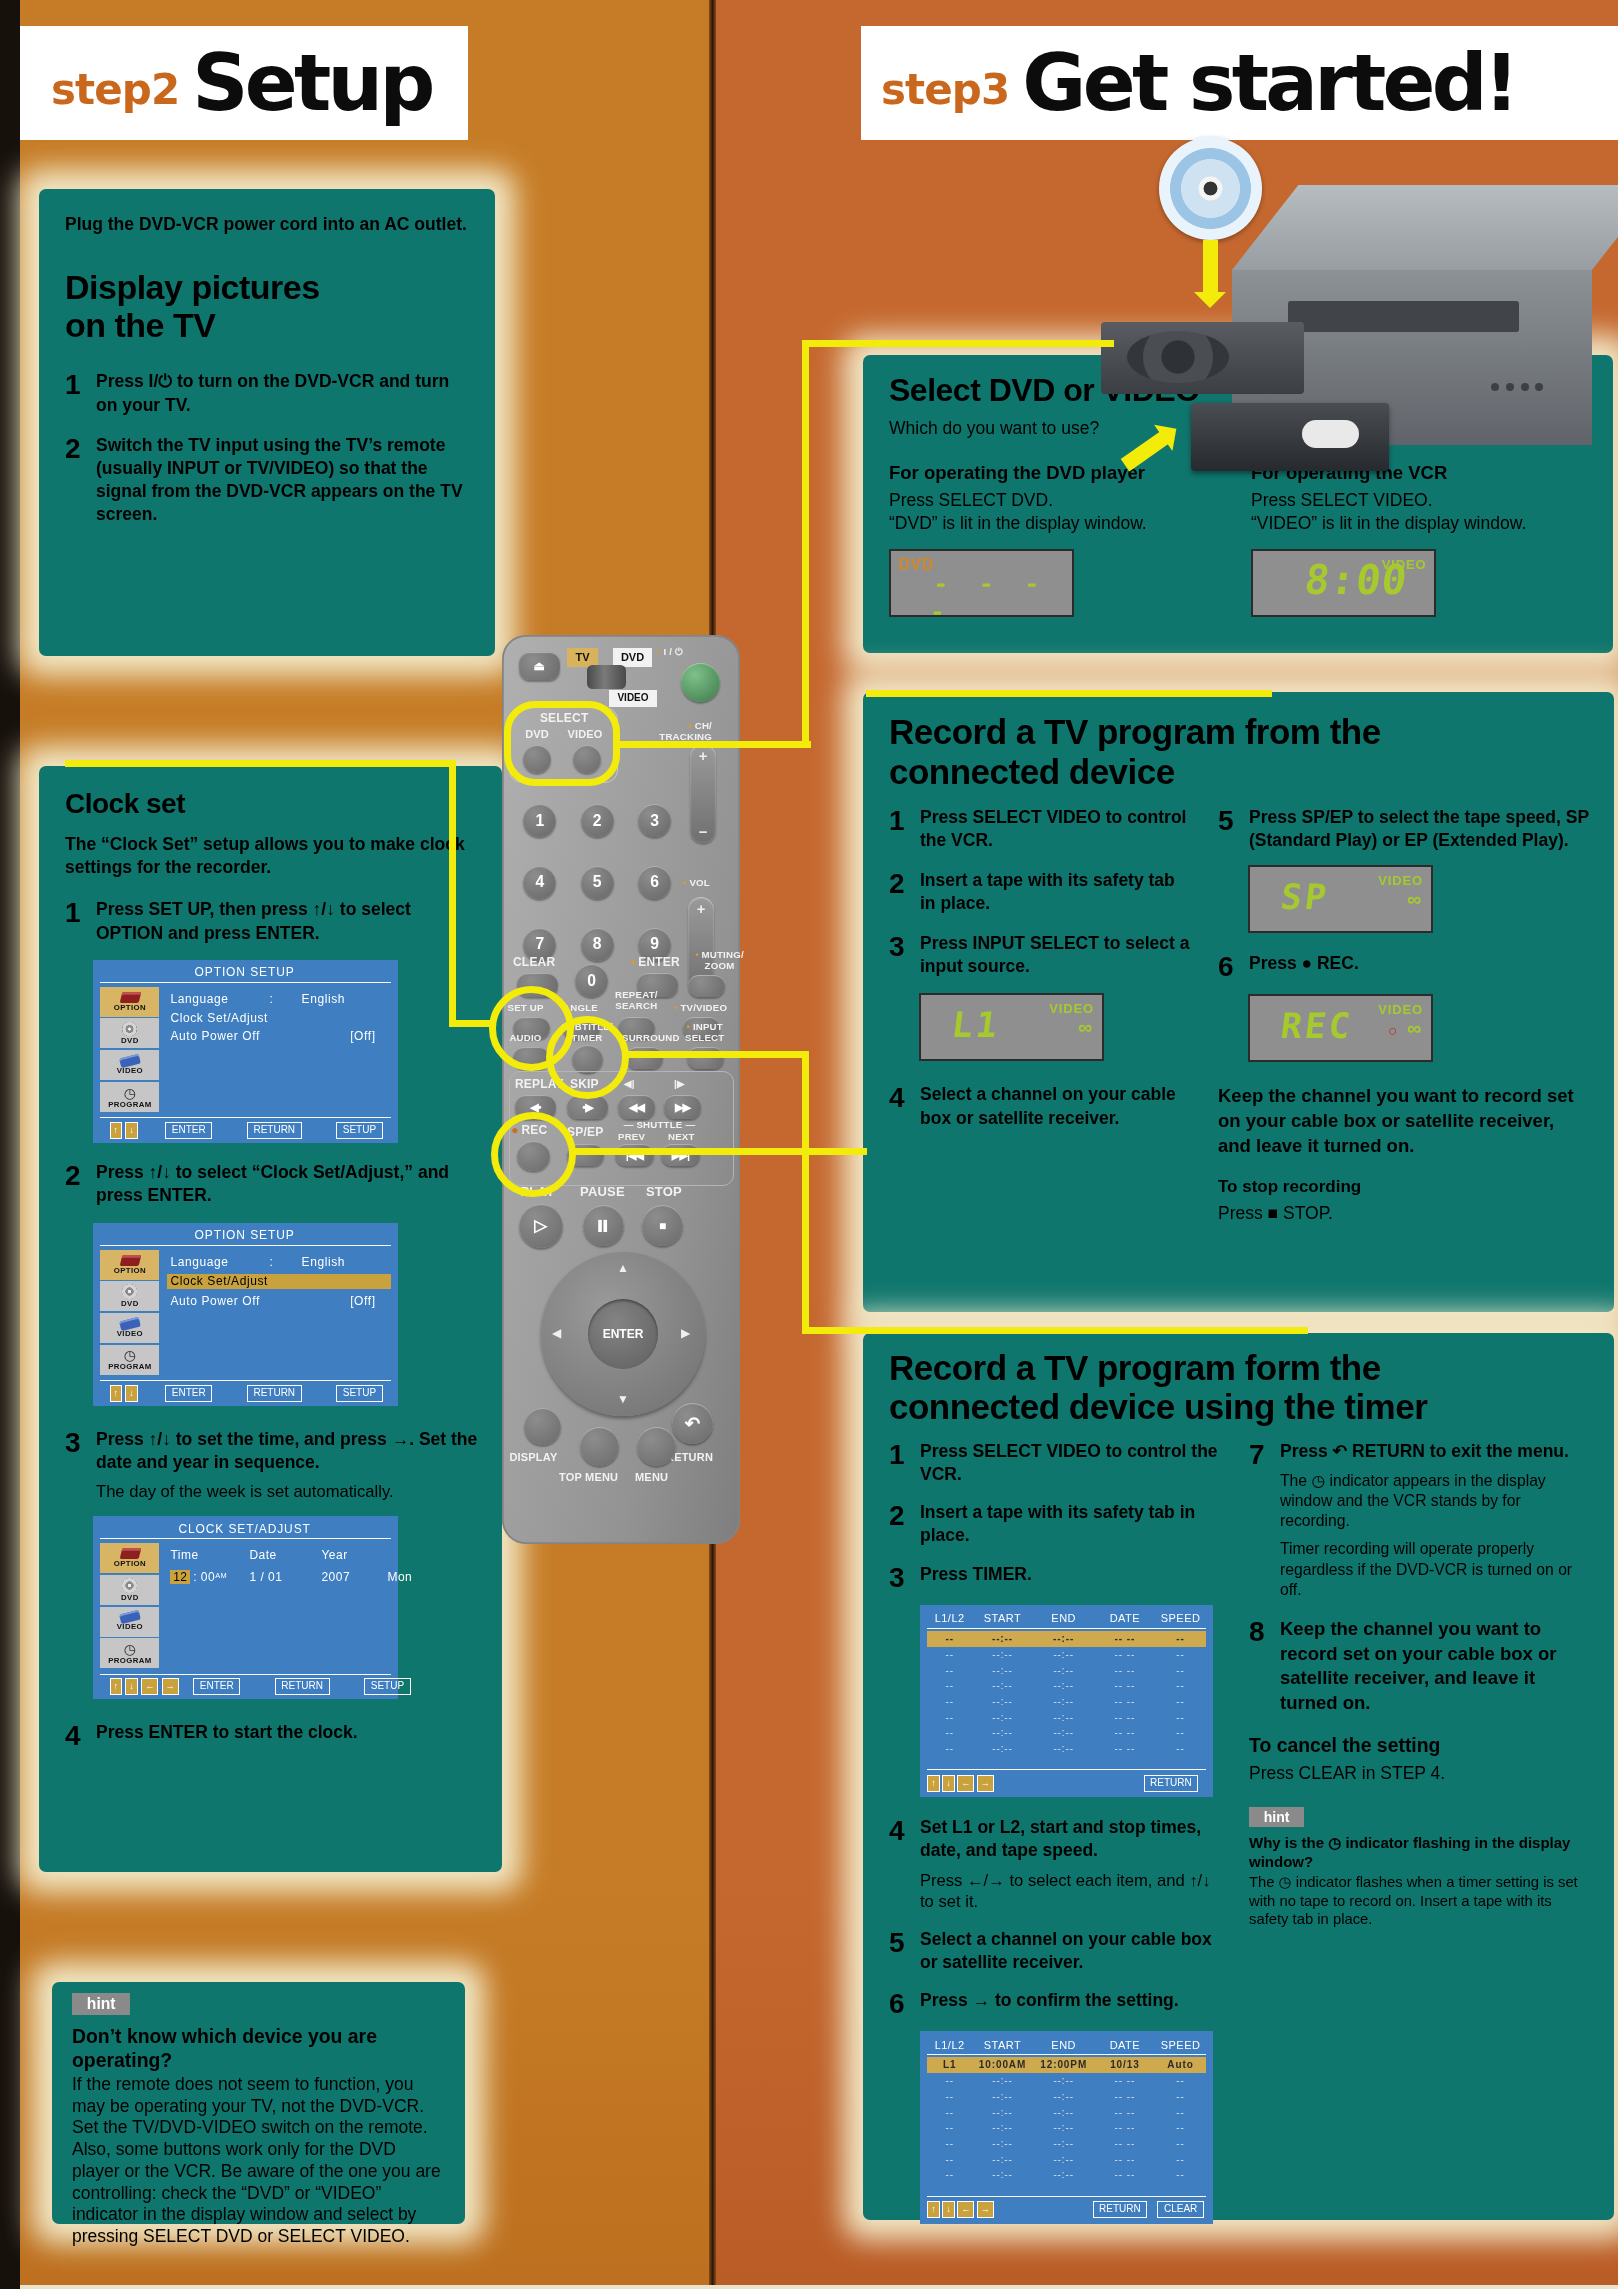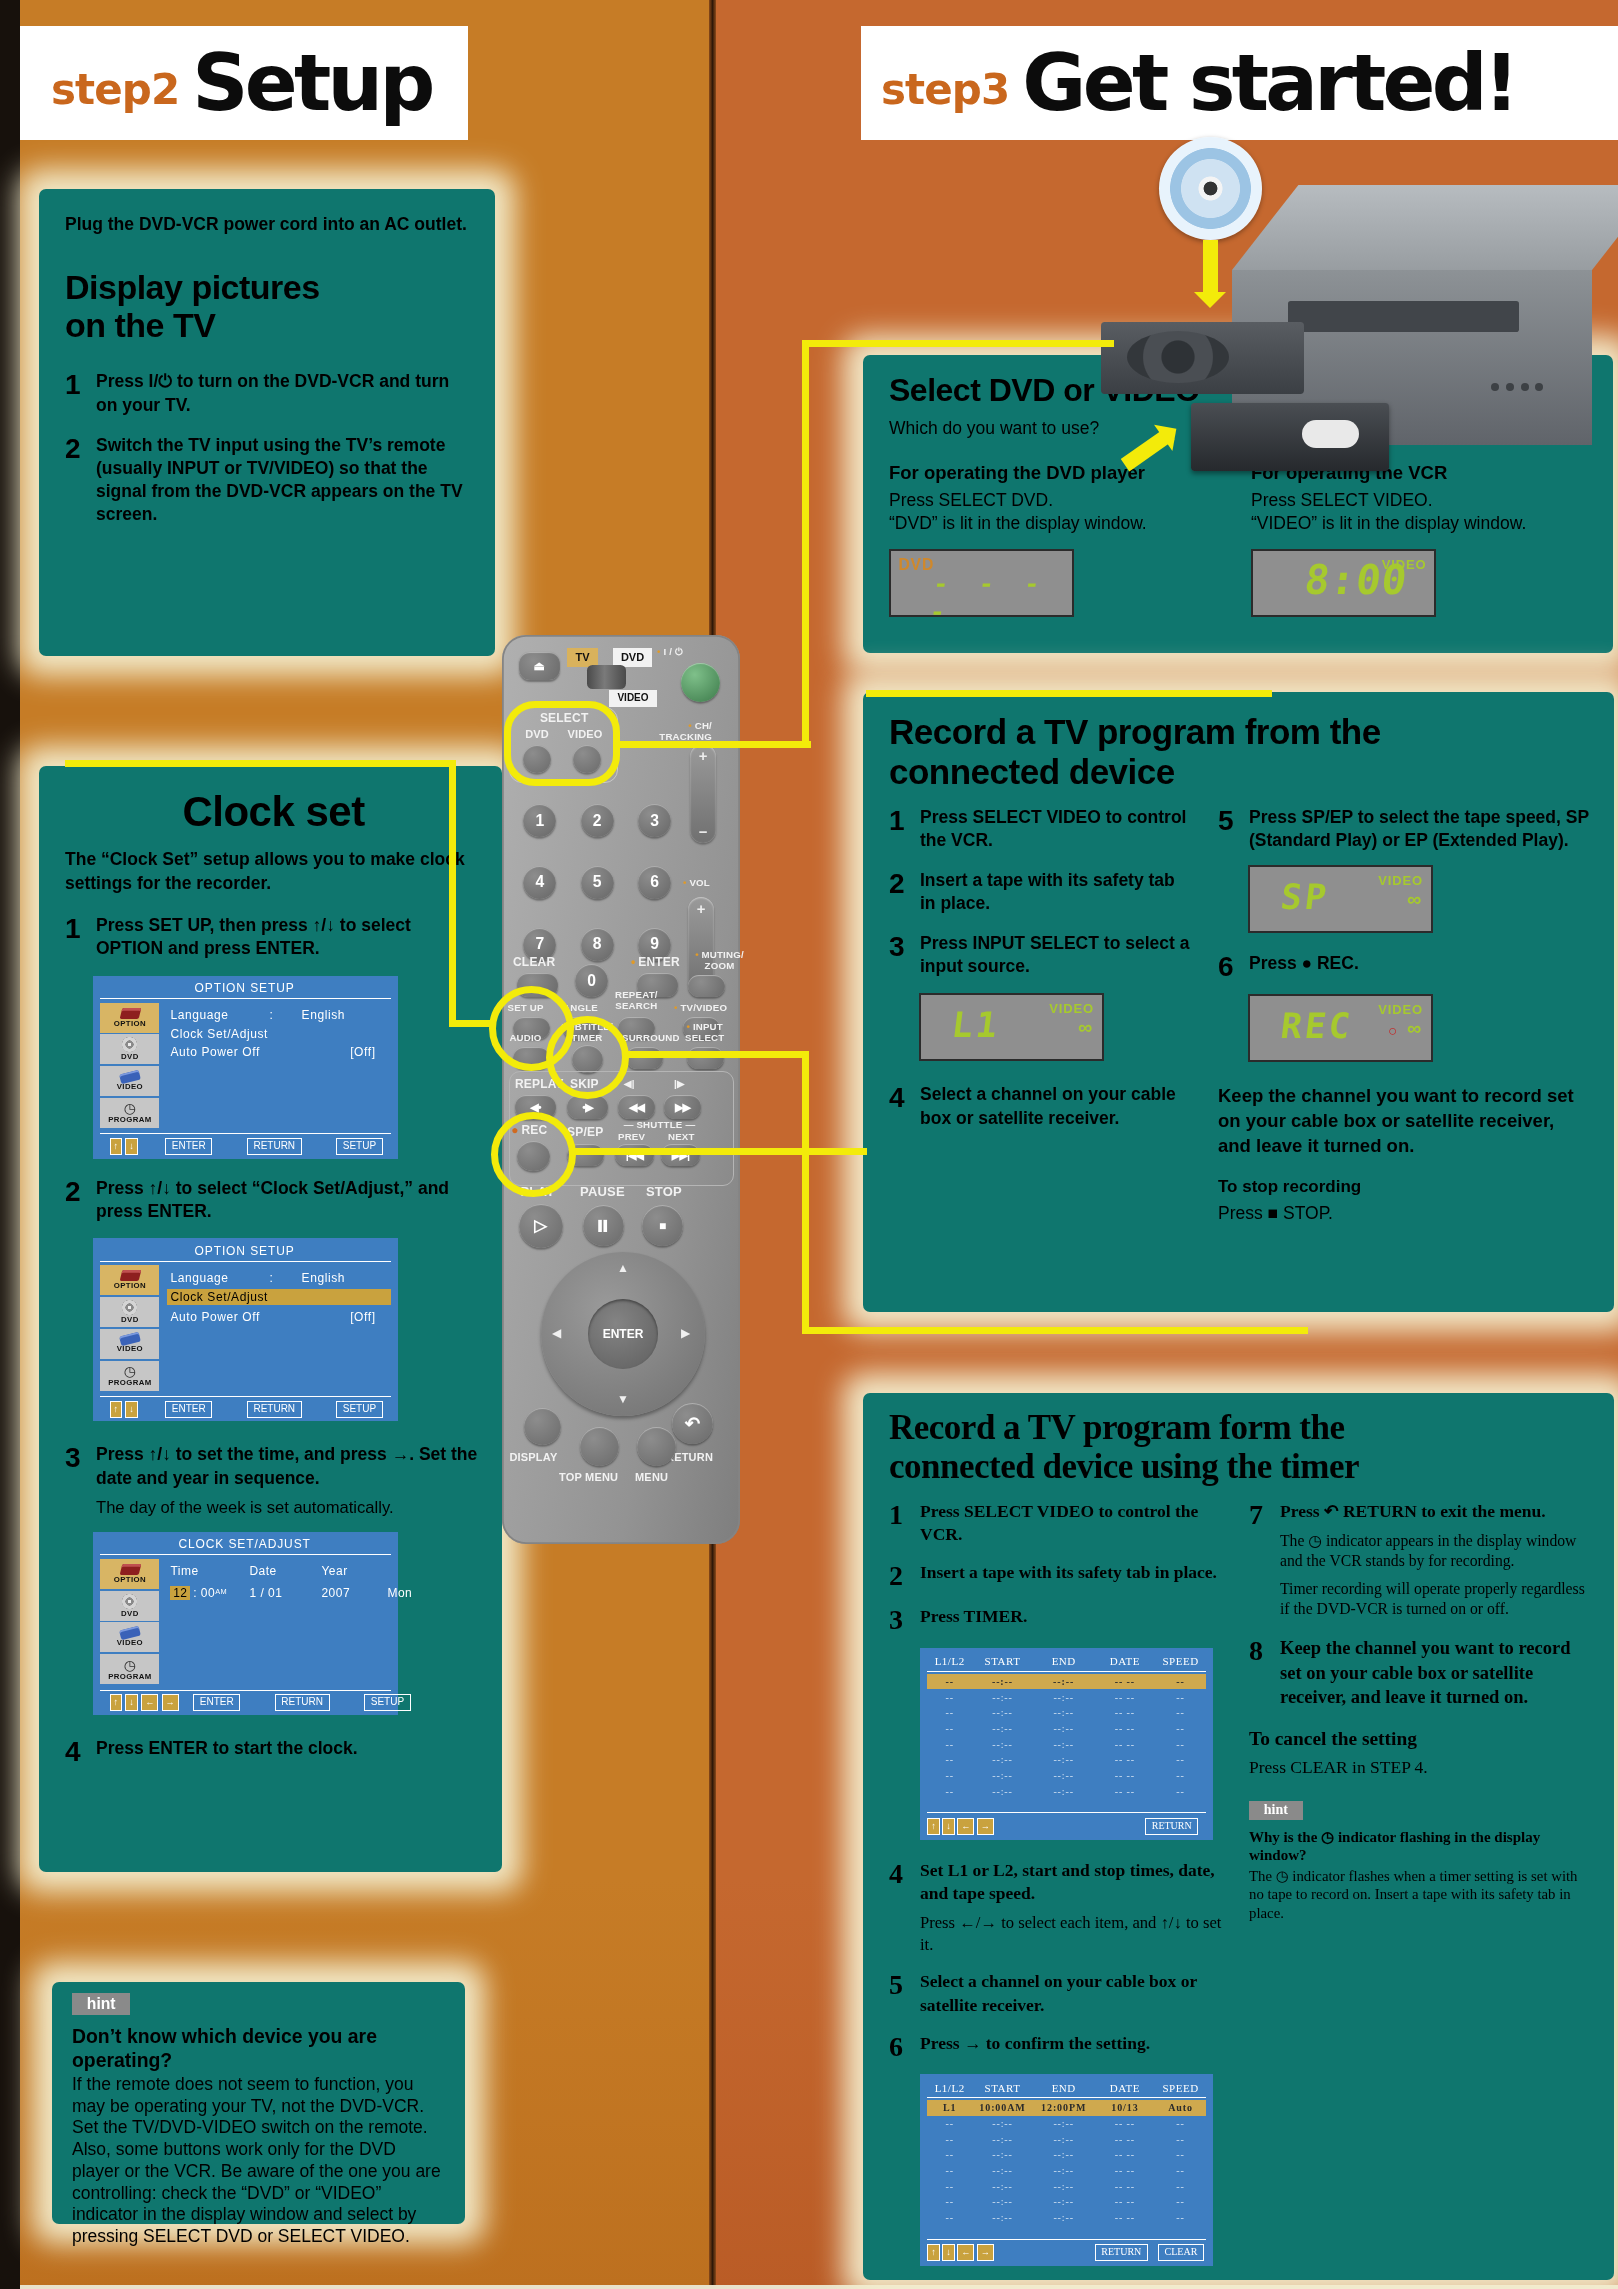--- a/index.html
+++ b/index.html
@@ -25,24 +25,24 @@
               font-size:78px;letter-spacing:-3.7px;}
 
   
   .panel{position:absolute;background:#0f766e;border-radius:7px;z-index:2;
          box-shadow:0 0 28px 20px rgba(243,237,206,.95);color:#000;}
   .p-a{left:39px;top:189px;width:406px;height:443px;padding:24px 24px 0 26px;}
   .p-b{left:39px;top:766px;width:417px;height:1084px;padding:22px 20px 0 26px;}
   .p-c{left:52px;top:1982px;width:373px;height:231px;padding:11px 20px 0 20px;}
   .p-d{left:863px;top:355px;width:700px;height:281px;padding:16.6px 24px 0 26px;}
   .p-e{left:863px;top:692px;width:703px;height:600px;padding:20px 22px 0 26px;}
-  .p-f{left:863px;top:1393px;width:703px;height:872px;padding:14.8px 22px 0 26px;font-family:Liberation Serif, serif;}
+  .p-f{left:863px;top:1333px;width:703px;height:872px;padding:14.8px 22px 0 26px;}
 
   .h1{font-weight:bold;white-space:pre-line;line-height:1.13;letter-spacing:-0.5px;}
-  .h1.s44{font-size:42px;text-align:center;}.h1.s37{font-size:34px;}.h1.s38{font-size:35px;}.h1.s35{font-size:32px;}
+  .h1.s44{font-size:28px;}.h1.s37{font-size:34px;}.h1.s38{font-size:35px;}.h1.s35{font-size:32px;}
   .intro{font-weight:bold;font-size:17.5px;line-height:1.35;}
   .desc{font-weight:bold;font-size:17.5px;line-height:1.35;}
   .stp{display:flex;}
   .stp .n{font-weight:bold;font-size:28px;width:31px;flex:none;line-height:1.05;}
   .stp .t{font-weight:bold;font-size:17.5px;line-height:1.33;}
   .stp .nt{font-weight:normal;font-size:16.6px;line-height:1.3;margin-top:7.4px;}
   .plain{font-weight:normal;font-size:17.5px;line-height:1.3;}
   .mt6{margin-top:5.5px}.mt10{margin-top:9.2px}.mt14{margin-top:13px}.mt16{margin-top:14.8px}
   .mt18{margin-top:16.6px}.mt20{margin-top:18.5px}.mt24{margin-top:22px}.mt28{margin-top:26px}
   .mt34{margin-top:31px}

